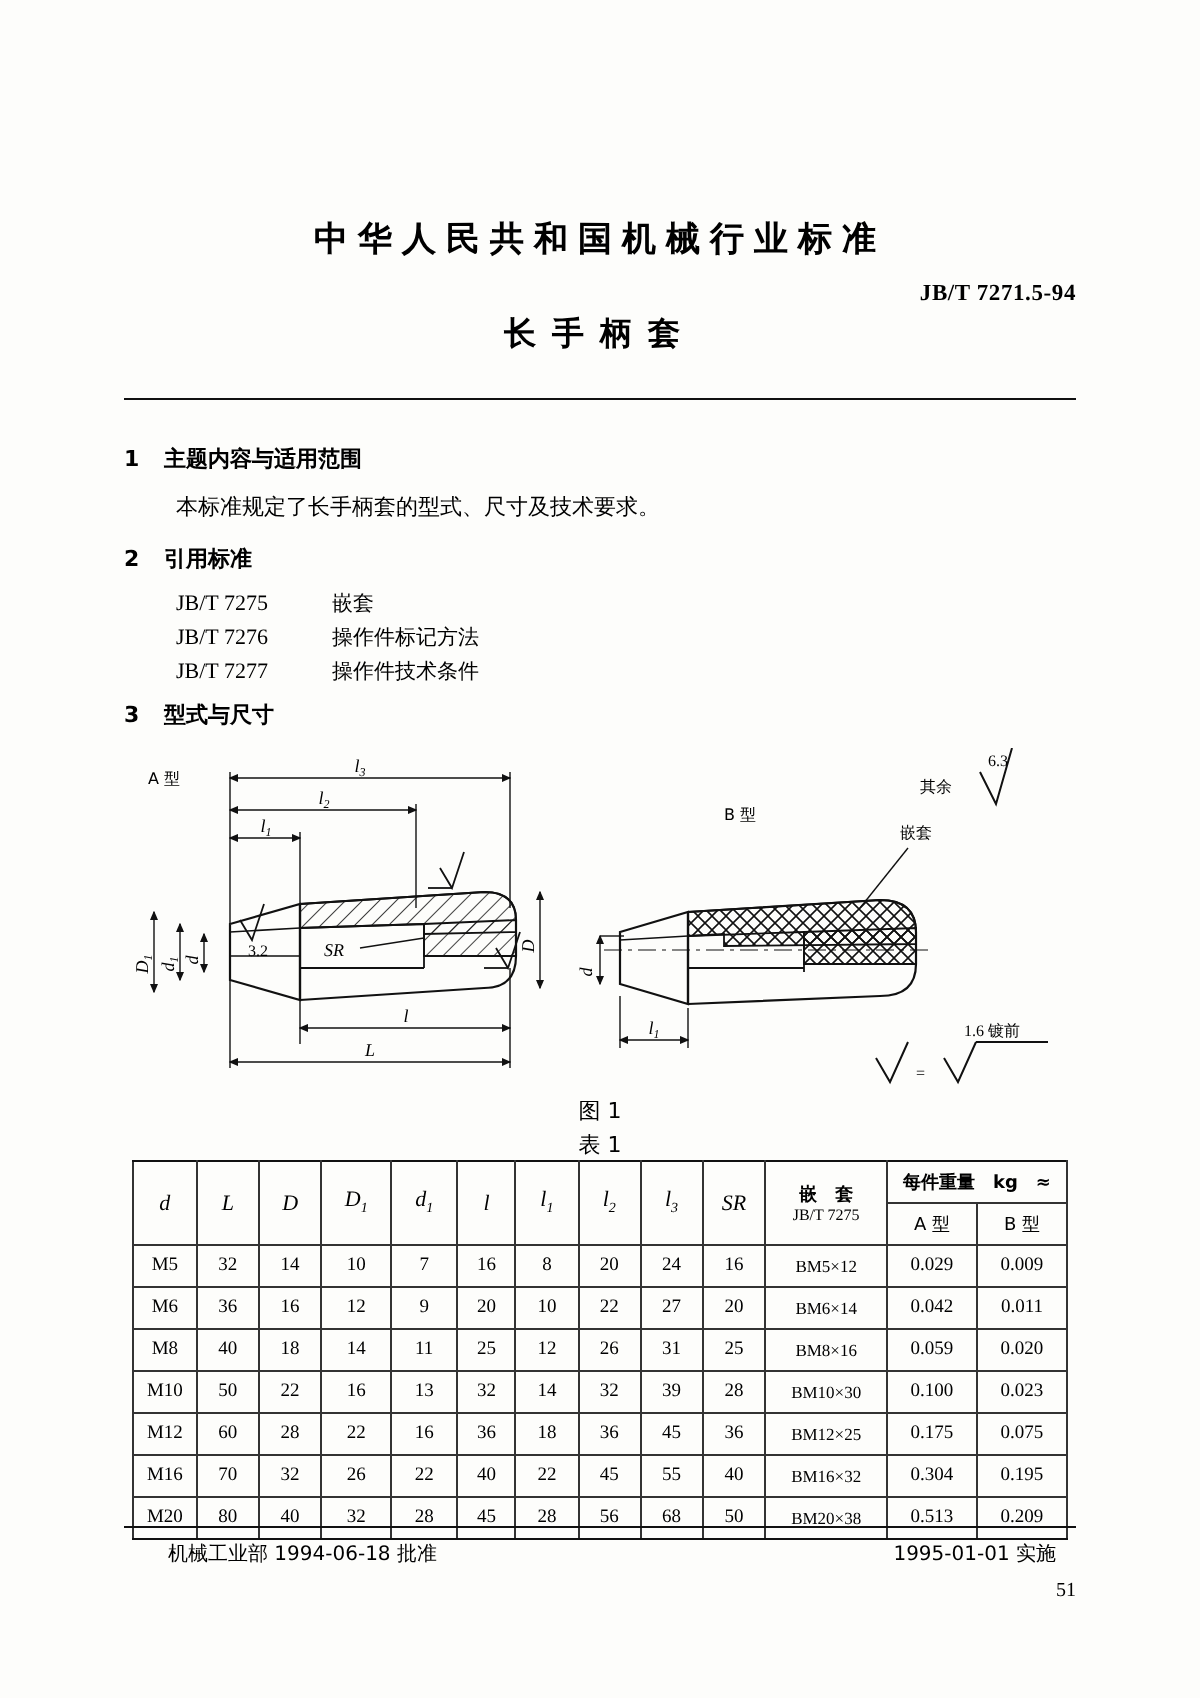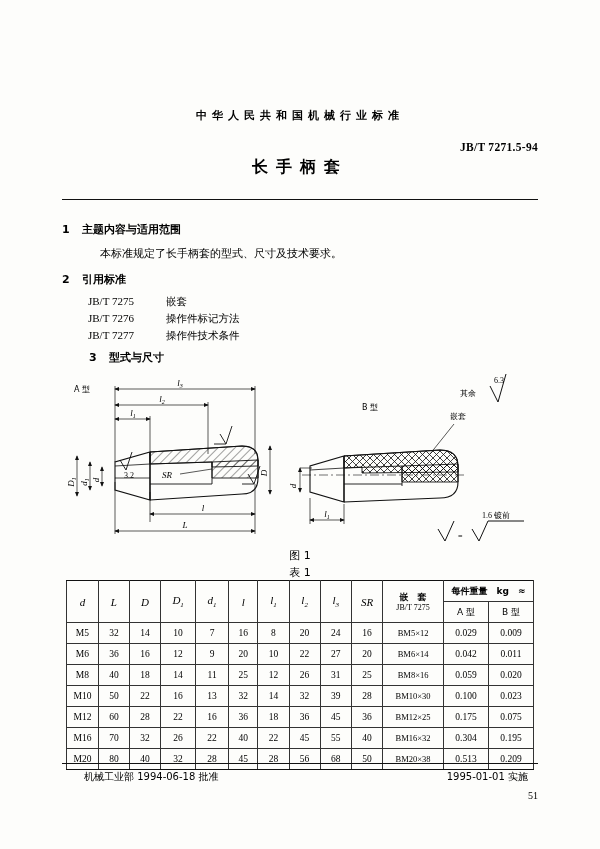--- a/index.html
+++ b/index.html
@@ -20,21 +20,21 @@
     inset: 0;
     background: #fdfdfb;
   }
 
   
   .hdr-cn {
     position: absolute;
     top: 108px;
     left: 0; right: 0;
     text-align: center;
-    font-size: 11px;
+    font-size: 17px;
     font-weight: bold;
     letter-spacing: 5px;
     font-family: "DejaVu Sans", "Liberation Sans", sans-serif;
   }
   .hdr-code {
     position: absolute;
     top: 141px;
     right: 62px;
     font-size: 11.5px;
     font-weight: bold;
@@ -71,21 +71,20 @@
   .sec .num {
     display: inline-block;
     width: 20px;
   }
   .para {
     position: absolute;
     left: 88px;
     font-size: 11px;
     font-family: "DejaVu Sans", "Liberation Sans", sans-serif;
     white-space: nowrap;
-    margin-left: 12px;
   }
   .ref {
     position: absolute;
     left: 88px;
     font-size: 11px;
     white-space: nowrap;
     font-family: "Liberation Serif", serif;
   }
   .ref .rcode {
     display: inline-block;
@@ -238,21 +237,21 @@
   <div class="ref" style="top:295px;">
     <span class="rcode">JB/T 7275</span><span class="rname">嵌套</span>
   </div>
   <div class="ref" style="top:312px;">
     <span class="rcode">JB/T 7276</span><span class="rname">操作件标记方法</span>
   </div>
   <div class="ref" style="top:329px;">
     <span class="rcode">JB/T 7277</span><span class="rname">操作件技术条件</span>
   </div>
 
-  <div class="sec" style="top:350px;margin-left:27px;">
+  <div class="sec" style="top:350px;">
     <span class="num">3</span><span>型式与尺寸</span>
   </div>
 
   <div class="drawing">
     <svg width="476" height="170" viewBox="0 0 476 170" xmlns="http://www.w3.org/2000/svg">
       <defs>
         <pattern id="hatch" width="6" height="6" patternTransform="rotate(45)" patternUnits="userSpaceOnUse">
           <line x1="0" y1="0" x2="0" y2="6" stroke="#111" stroke-width="0.8"></line>
         </pattern>
         <pattern id="mesh" width="7" height="7" patternUnits="userSpaceOnUse">

